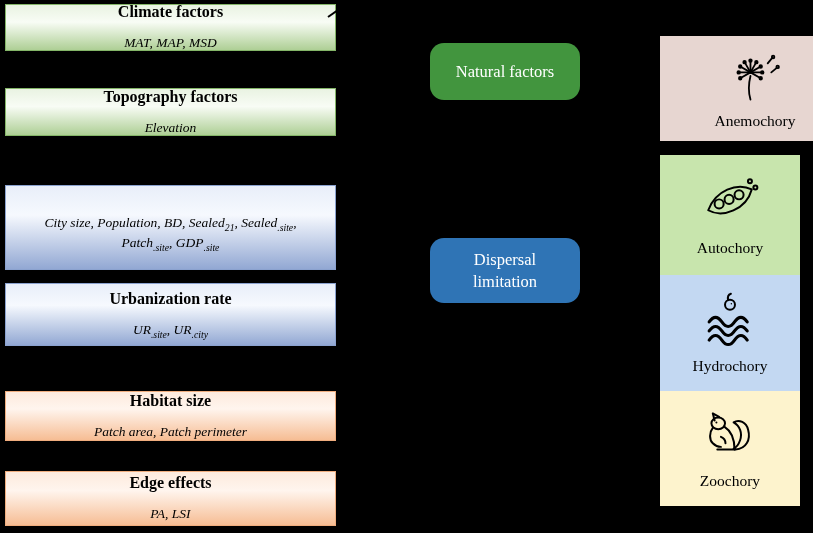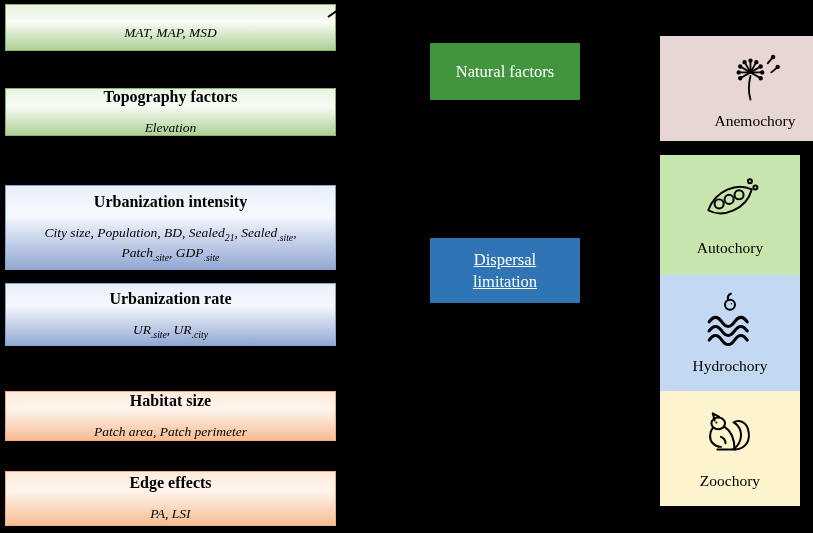--- a/index.html
+++ b/index.html
@@ -53,33 +53,33 @@
     color: #000;
     line-height: 1.35;
   }
   .detail-line sub { font-size: 0.72em; }
 
   
   .mid-box {
     position: absolute;
     left: 430px;
     width: 150px;
-    border-radius: 1px;
+    border-radius: 14px;
     display: flex;
     align-items: center;
     justify-content: center;
     color: #fff;
     font-size: 16.5px;
     text-align: center;
     line-height: 1.3;
   }
   .mid-box.nat { background: #42953e; top: 43px;  height: 57px; }
   .mid-box.dis { background: #2f74b5; top: 238px; height: 65px; }
   .mid-box.hab { background: #df7b27; top: 430px; height: 62px; }
-  .mid-label-narrow { display: block; width: 94px; margin: 0 auto; text-decoration: underline; }
+  .mid-label-narrow { display: block; width: 94px; margin: 0 auto; }
 
   
   .panel {
     position: absolute;
     left: 660px;
     width: 140px;
     display: flex;
     flex-direction: column;
     align-items: center;
     justify-content: center;
@@ -106,34 +106,34 @@
     transform: rotate(-35deg);
     transform-origin: left center;
   }
 </style>
 </head>
 <body>
 
 <div id="figure">
 
   <div class="factor-box green" style="top:4px;height:47px;">
+    <div class="factor-title">Climate factors</div>
     <div class="factor-detail">
         <div class="detail-line"><span>MAT, MAP, MSD</span></div>
       </div>
   </div>
 
   <div class="factor-box green" style="top:88px;height:48px;">
     <div class="factor-title">Topography factors</div>
     <div class="factor-detail">
         <div class="detail-line"><span>Elevation</span></div>
       </div>
   </div>
 
   <div class="factor-box blue" style="top:185px;height:85px;">
-    <div class="factor-title">Urbanization intensity</div>
     <div class="factor-detail">
         <div class="detail-line"><span>City size, Population, BD, Sealed</span><sub>21</sub><span>, Sealed</span><sub>.site</sub><span>,</span></div>
         <div class="detail-line"><span>Patch</span><sub>.site</sub><span>, GDP</span><sub>.site</sub></div>
       </div>
   </div>
 
   <div class="factor-box blue" style="top:283px;height:63px;">
     <div class="factor-title">Urbanization rate</div>
     <div class="factor-detail">
         <div class="detail-line"><span>UR</span><sub>.site</sub><span>, UR</span><sub>.city</sub></div>

